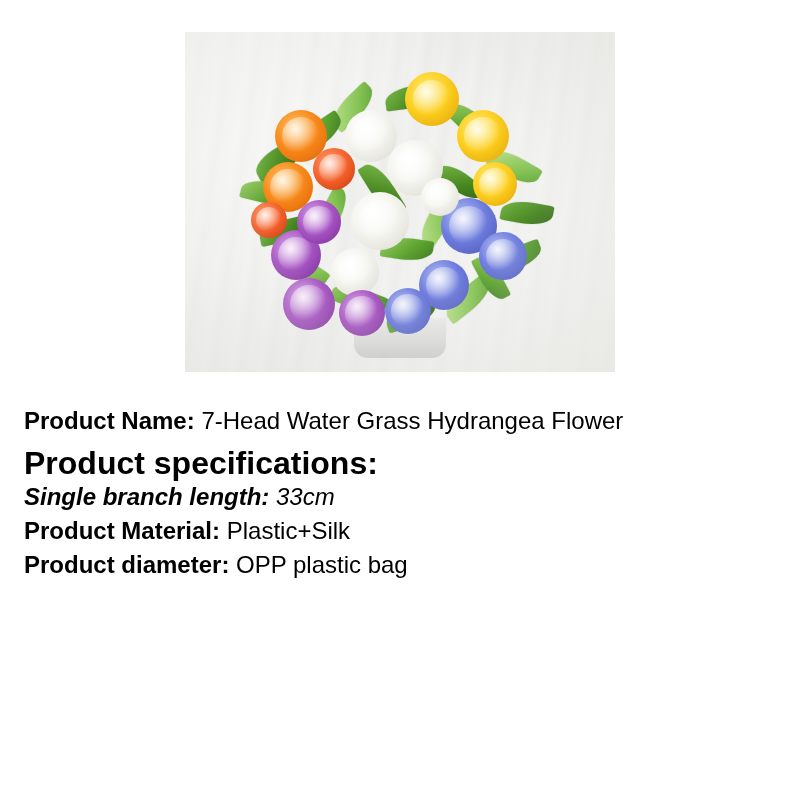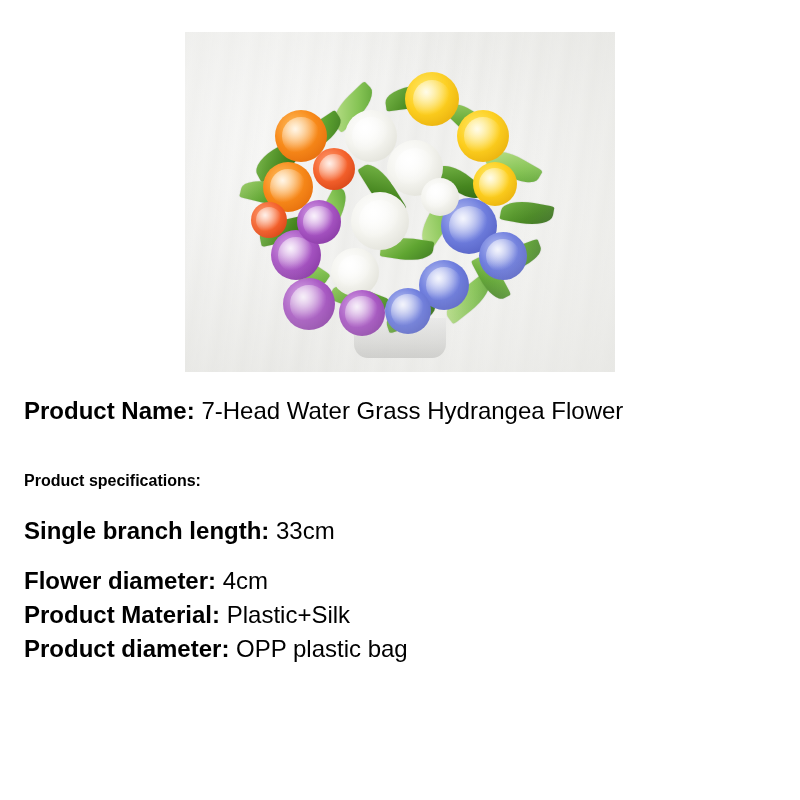--- a/index.html
+++ b/index.html
@@ -93,41 +93,41 @@
     transform: translateX(-50%);
     border-radius: 0 0 14px 14px;
     background: linear-gradient(180deg, #eaeaea 0%, #d7d7d5 60%, #c4c4c2 100%);
     opacity: 0.85;
   }
 
   
   .text-block {
     position: absolute;
     left: 24px;
-    top: 394px;
+    top: 404px;
     width: 760px;
   }
   .row {
     font-size: 24px;
     line-height: 34px;
     white-space: nowrap;
   }
   .row .lbl {
     font-weight: bold;
   }
   .row .val {
     font-weight: normal;
   }
   .gap-lg { }
-  .gap-sm { margin-top: 16px; }
+  .gap-sm { margin-top: 0px; font-style: italic; }
   .spec-head {
-    font-size: 16px;
+    font-size: 32px;
     line-height: 34px;
     font-weight: bold;
-    margin-top: 36px;
+    margin-top: 8px;
   }
 </style>
 </head>
 <body>
 
 <div class="page">
 
   <div class="photo-wrap">
     <div class="photo-bg"></div>
     <div class="bouquet">
@@ -186,24 +186,20 @@
     </div>
 
     <div class="spec-head">Product specifications:</div>
 
     <div class="row gap-sm">
       <span class="lbl">Single branch length:</span>
       <span class="val">33cm</span>
     </div>
 
 
-    <div class="row gap-sm">
-      <span class="lbl">Flower diameter:</span>
-      <span class="val">4cm</span>
-    </div>
 
     <div class="row gap-lg">
       <span class="lbl">Product Material:</span>
       <span class="val">Plastic+Silk</span>
     </div>
 
 
     <div class="row gap-lg">
       <span class="lbl">Product diameter:</span>
       <span class="val">OPP plastic bag</span>

